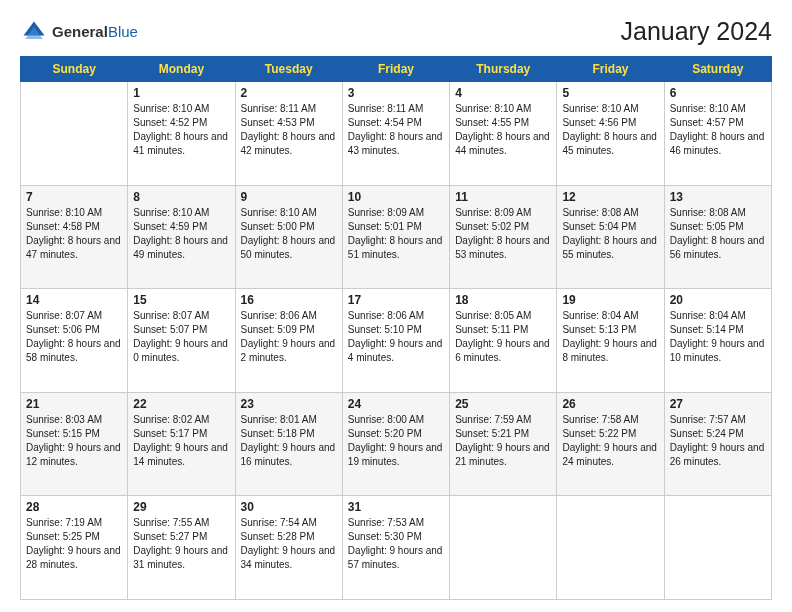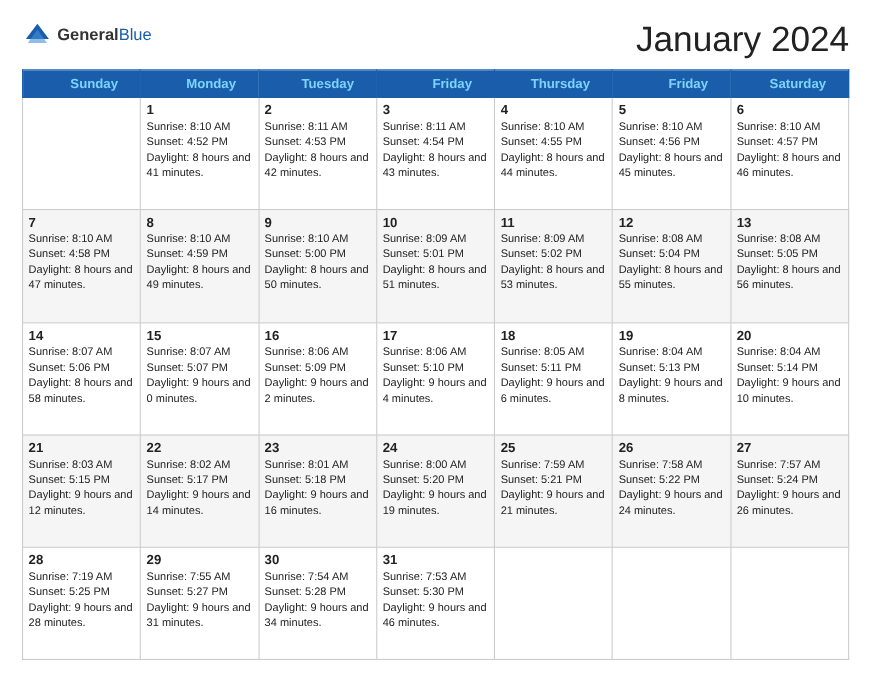--- a/index.html
+++ b/index.html
@@ -44,43 +44,43 @@
       color: #1a5dab;
     }
     .logo-icon {
       width: 28px;
       height: 28px;
     }
     .title-block {
       text-align: right;
     }
     .main-title {
-      font-size: 32px;
+      font-size: 25px;
       font-weight: normal;
       color: #222;
       line-height: 1.1;
     }
     .subtitle {
       font-size: 14px;
       color: #444;
       margin-top: 2px;
     }
     .calendar {
       flex: 1;
       border-collapse: collapse;
       width: 100%;
       table-layout: fixed;
     }
     .calendar th {
       background: #1a5dab;
-      color: #7dd3fc;
+      color: #fde047;
       font-size: 12px;
       font-weight: bold;
       padding: 5px 20px;
-      text-align: right;
+      text-align: center;
       border: 1px solid #1a5dab;
     }
     .calendar td {
       border: 1px solid #ccc;
       vertical-align: top;
       padding: 4px 5px;
       font-size: 10.5px;
       color: #222;
       background: #fff;
       height: 82px;
@@ -323,21 +323,21 @@
           <td>
         <span class="day-num">30</span>
         <span class="day-info">Sunrise: 7:54 AM</span><br>
         <span class="day-info">Sunset: 5:28 PM</span><br>
         <span class="day-info">Daylight: 9 hours and 34 minutes.</span>
       </td>
           <td>
         <span class="day-num">31</span>
         <span class="day-info">Sunrise: 7:53 AM</span><br>
         <span class="day-info">Sunset: 5:30 PM</span><br>
-        <span class="day-info">Daylight: 9 hours and 46 minutes.</span>
+        <span class="day-info">Daylight: 9 hours and 57 minutes.</span>
       </td>
           <td class="empty-cell"></td>
           <td class="empty-cell"></td>
           <td class="empty-cell"></td>
         </tr>
       </tbody>
   </table>
 </div>
 
 </body></html>

